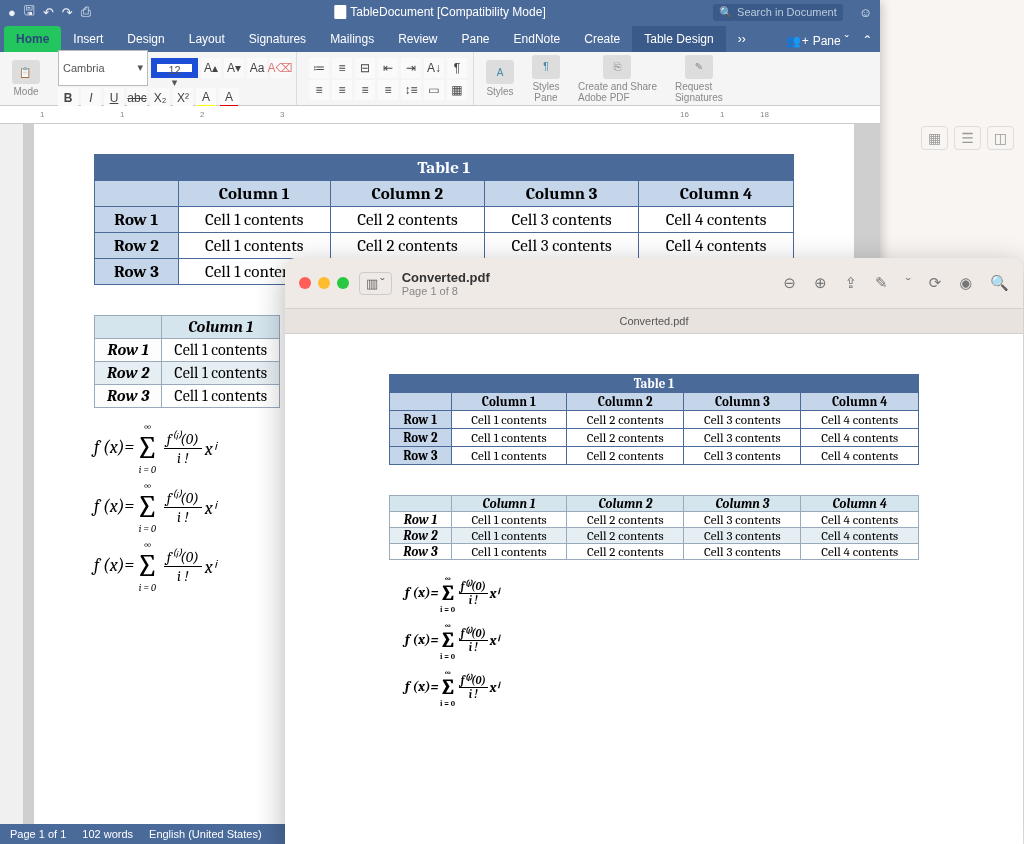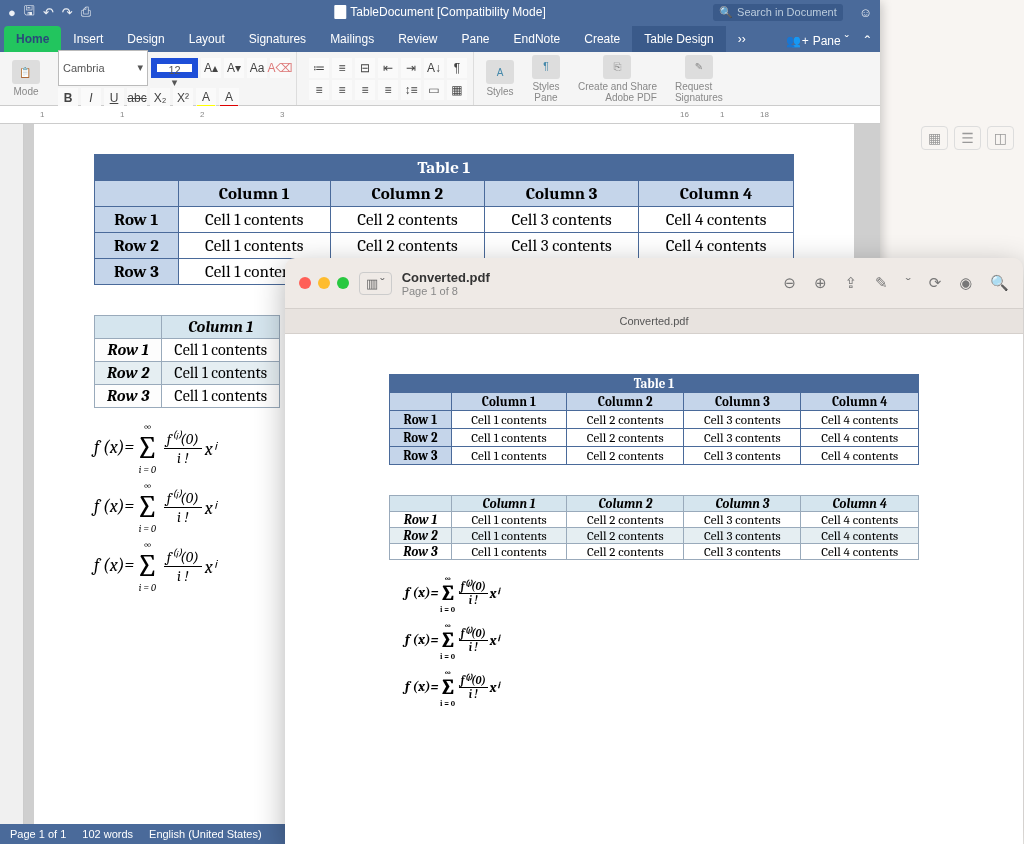--- a/index.html
+++ b/index.html
@@ -211,21 +211,21 @@
       <div class="icon" style="color:#48a">A</div>
       <span>Styles</span>
     </div>
     <div class="big-rbtn">
       <div class="icon" style="color:#48a">¶</div>
       <span style="white-space:pre;text-align:center">Styles
 Pane</span>
     </div>
     <div class="big-rbtn">
       <div class="icon">⎘</div>
-      <span style="white-space:pre;text-align:right">Create and Share
+      <span style="white-space:pre;text-align:left">Create and Share
 Adobe PDF</span>
     </div>
     <div class="big-rbtn">
       <div class="icon">✎</div>
       <span style="white-space:pre;text-align:left">Request
 Signatures</span>
     </div>
   </div>
 
   <div class="word-ruler">

